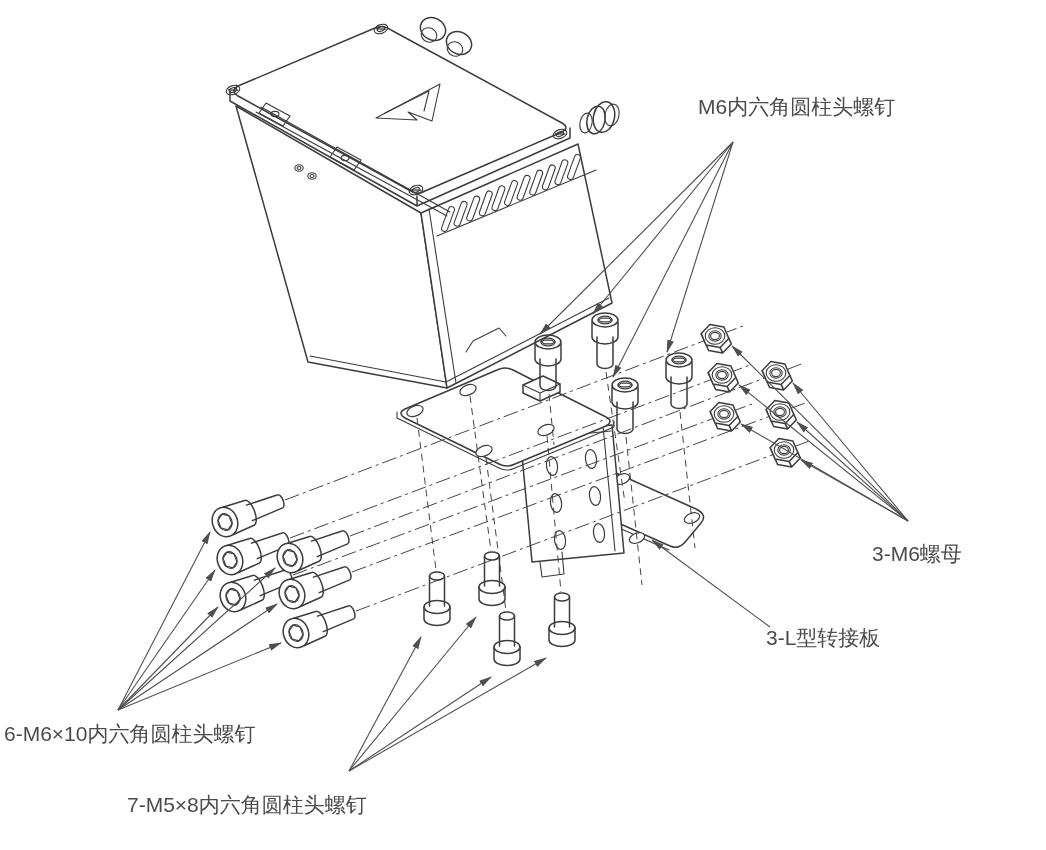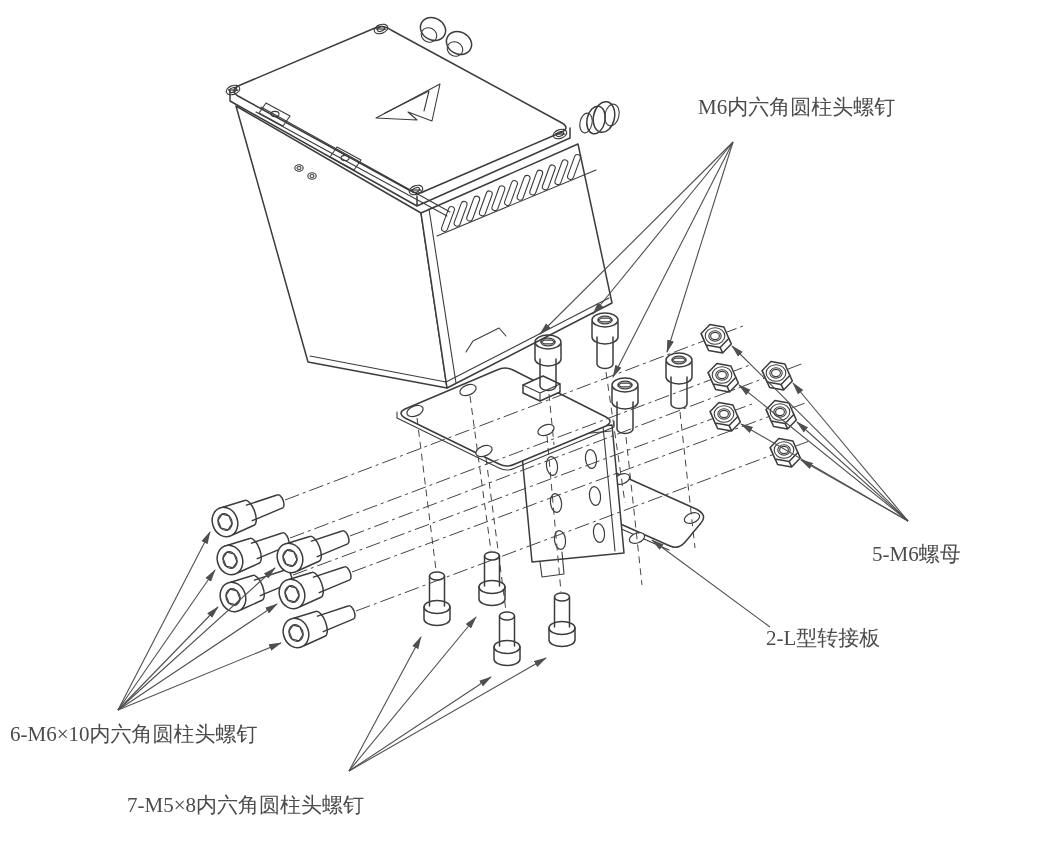--- a/index.html
+++ b/index.html
@@ -6,21 +6,21 @@
   .canvas{position:relative;width:1046px;height:850px;background:#fff;overflow:hidden;
           font-family:"Liberation Sans","DejaVu Sans",sans-serif;}
   svg{position:absolute;left:0;top:0;}
   .part{fill:none;stroke:#3c3c3c;stroke-width:1.5;stroke-linejoin:round;stroke-linecap:round;}
   .partfill{fill:#ffffff;stroke:#3c3c3c;stroke-width:1.5;stroke-linejoin:round;}
   .thin{fill:none;stroke:#3c3c3c;stroke-width:1.1;stroke-linejoin:round;stroke-linecap:round;}
   .hole{fill:#ffffff;stroke:#3c3c3c;stroke-width:1.2;}
   .axis{fill:none;stroke:#454545;stroke-width:1;stroke-dasharray:15 4 3 4;}
   .daxis{fill:none;stroke:#454545;stroke-width:1;stroke-dasharray:7 5;}
   .leader{fill:none;stroke:#4f4f4f;stroke-width:1.1;}
-  .lbl{position:absolute;color:#4b4b4b;font-size:21px;line-height:26px;white-space:nowrap;font-family:Liberation Serif, serif;}
+  .lbl{position:absolute;color:#4b4b4b;font-size:21px;line-height:26px;white-space:nowrap;}
 </style>
 </head>
 <body>
 
 <div class="canvas">
 <svg width="1046" height="850" viewBox="0 0 1046 850">
   <defs>
     <marker id="arr" markerWidth="14" markerHeight="10" refX="12" refY="4" orient="auto" markerUnits="userSpaceOnUse">
       <path d="M0,0.6 L13,4 L0,7.4 Z" fill="#4f4f4f"></path>
     </marker>
@@ -233,17 +233,17 @@
   </g>
   <g>
     <path class="leader" marker-end="url(#arr)" d="M349,771 L421,637"></path>
     <path class="leader" marker-end="url(#arr)" d="M349,771 L476,617"></path>
     <path class="leader" marker-end="url(#arr)" d="M349,771 L491,677"></path>
     <path class="leader" marker-end="url(#arr)" d="M349,771 L546,658"></path>
   </g>
 </svg>
 
 <div class="lbl" style="left:698px;top:94px;">M6内六角圆柱头螺钉</div>
-<div class="lbl" style="left:872px;top:541px;">5-M6螺母</div>
-<div class="lbl" style="left:766px;top:625px;">2-L型转接板</div>
-<div class="lbl" style="left:10px;top:721px;">6-M6×10内六角圆柱头螺钉</div>
+<div class="lbl" style="left:872px;top:541px;">3-M6螺母</div>
+<div class="lbl" style="left:766px;top:625px;">3-L型转接板</div>
+<div class="lbl" style="left:4px;top:721px;">6-M6×10内六角圆柱头螺钉</div>
 <div class="lbl" style="left:127px;top:792px;">7-M5×8内六角圆柱头螺钉</div>
 </div>
 
 </body></html>

